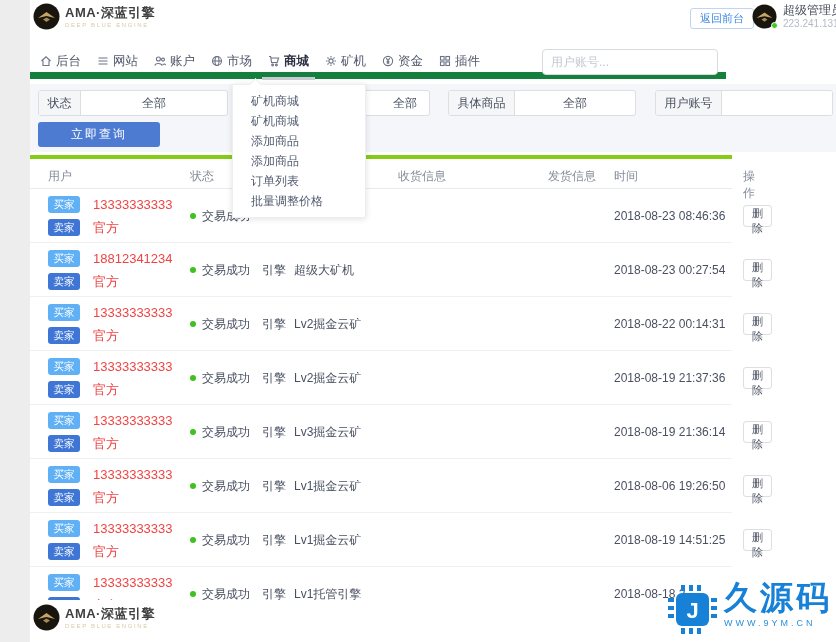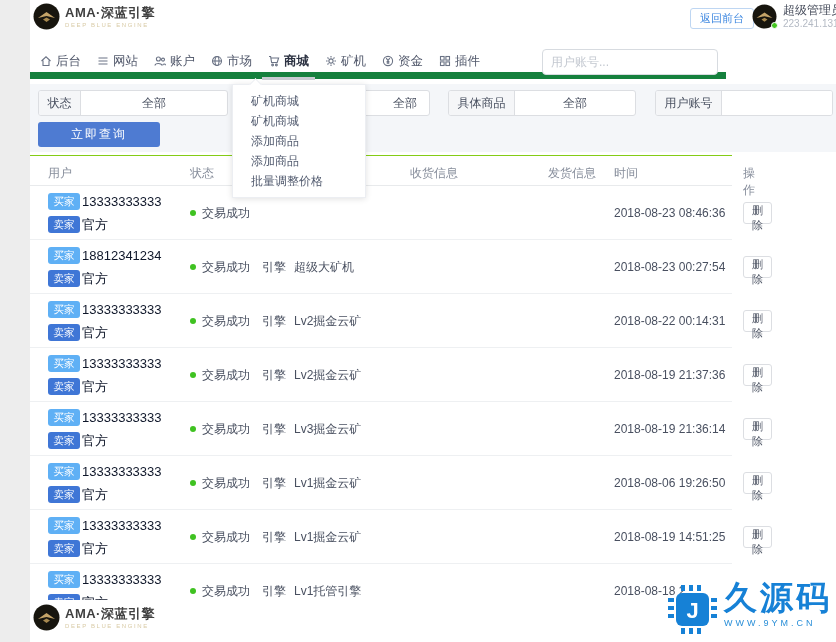--- a/index.html
+++ b/index.html
@@ -60,34 +60,34 @@
     font-size:12px; border:none; border-radius:3px; letter-spacing:2px; cursor:pointer; font-family:inherit; }
 
   
   .dropdown { position:absolute; left:232px; top:84px; width:134px; background:#fff; border:1px solid #eceef2;
     box-shadow:0 1px 6px rgba(0,0,0,.12); z-index:6; padding:6px 0; }
   .dropdown::before { content:""; position:absolute; left:18px; top:-5px; width:8px; height:8px; background:#fff;
     transform:rotate(45deg); border-left:1px solid #eceef2; border-top:1px solid #eceef2; }
   .dd-item { height:20px; line-height:20px; padding-left:18px; font-size:12px; color:#515a6e; cursor:pointer; white-space:nowrap; }
 
   
-  .table { position:absolute; left:30px; top:155px; width:702px; border-top:1px solid #84cc16; }
+  .table { position:absolute; left:30px; top:155px; width:702px; border-top:4px solid #84cc16; }
   .thead { position:relative; height:30px; border-bottom:1px solid #e8eaec; }
   .thead span { position:absolute; top:9px; font-size:12px; color:#868d9b; }
   .trow { position:relative; height:54px; border-bottom:1px solid #eef0f2; background:#fff; }
   .c-user{left:18px;} .c-status{left:160px;} .c-type{left:232px;} .c-product{left:264px;}
-  .c-recv{left:380px;} .c-send{left:518px;} .c-time{left:584px;} .c-op{left:713px;}
+  .c-recv{left:368px;} .c-send{left:518px;} .c-time{left:584px;} .c-op{left:713px;}
 
   .user-cell { position:absolute; left:18px; top:7px; }
   .user-line { display:flex; align-items:center; height:17px; margin-bottom:6px; }
   .tag { display:inline-block; width:32px; height:17px; line-height:17px; text-align:center; border-radius:3px;
     color:#fff; font-size:10.5px; }
   .tag-buyer { background:#5fb0f5; }
   .tag-seller { background:#3f76d6; }
-  .user-val { margin-left:2px; font-size:13px; color:#0f172a; }
+  .user-val { margin-left:13px; font-size:13px; color:#ef4444; }
 
   .status-cell { position:absolute; top:0; height:54px; display:flex; align-items:center; font-size:12px; color:#495060; }
   .dot { width:6px; height:6px; border-radius:50%; background:#3fc221; margin-right:6px; }
   .plain-cell { position:absolute; top:0; height:54px; display:flex; align-items:center; font-size:12px; color:#495060; }
   .time-cell { position:absolute; top:0; height:54px; display:flex; align-items:center; font-size:12px; color:#495060; white-space:nowrap; }
   .del-btn { position:absolute; top:16px; height:22px; padding:0 8px; background:#fff; border:1px solid #dcdee2;
     border-radius:3px; font-size:11px; color:#495060; cursor:pointer; font-family:inherit; }
 
   
   .footer { position:absolute; left:30px; top:600px; width:806px; height:42px; background:#fff; z-index:3; }
@@ -398,20 +398,21 @@
 
     </div>
       </div>
   </div>
 
   <div class="dropdown">
     <div class="dd-item">矿机商城</div>
     <div class="dd-item">矿机商城</div>
     <div class="dd-item">添加商品</div>
     <div class="dd-item">添加商品</div>
+    <div class="dd-item">订单列表</div>
     <div class="dd-item">批量调整价格</div>
   </div>
 
   <div class="footer">
     <div class="brand brand-bottom">
       <svg class="brand-logo" viewBox="0 0 27 27">
         <circle cx="13.5" cy="13.5" r="13" fill="#17150e"></circle>
         <path d="M5 15 L13.5 9 L22 15 L13.5 13 Z" fill="#c5a468"></path>
         <path d="M10 16.5 L13.5 14.5 L17 16.5 L13.5 19 Z" fill="#a8894f"></path>
       </svg>

